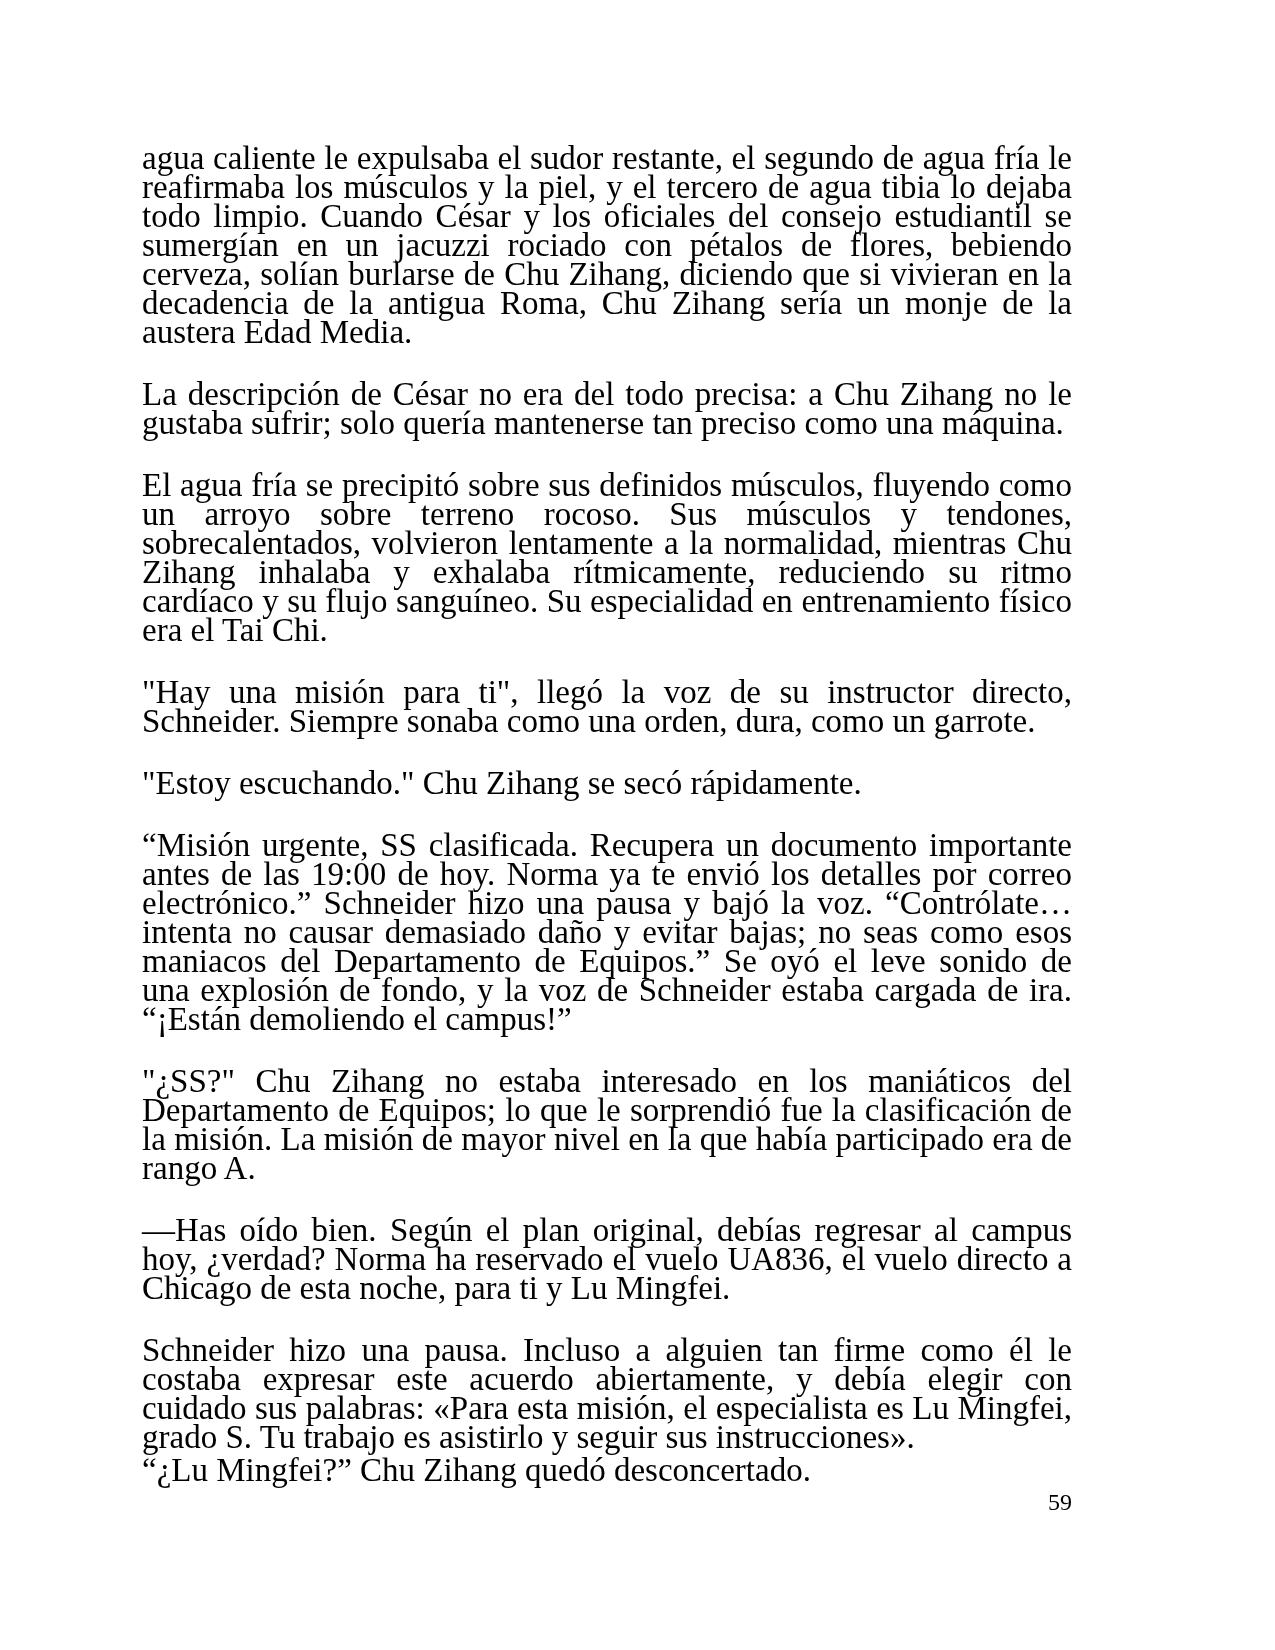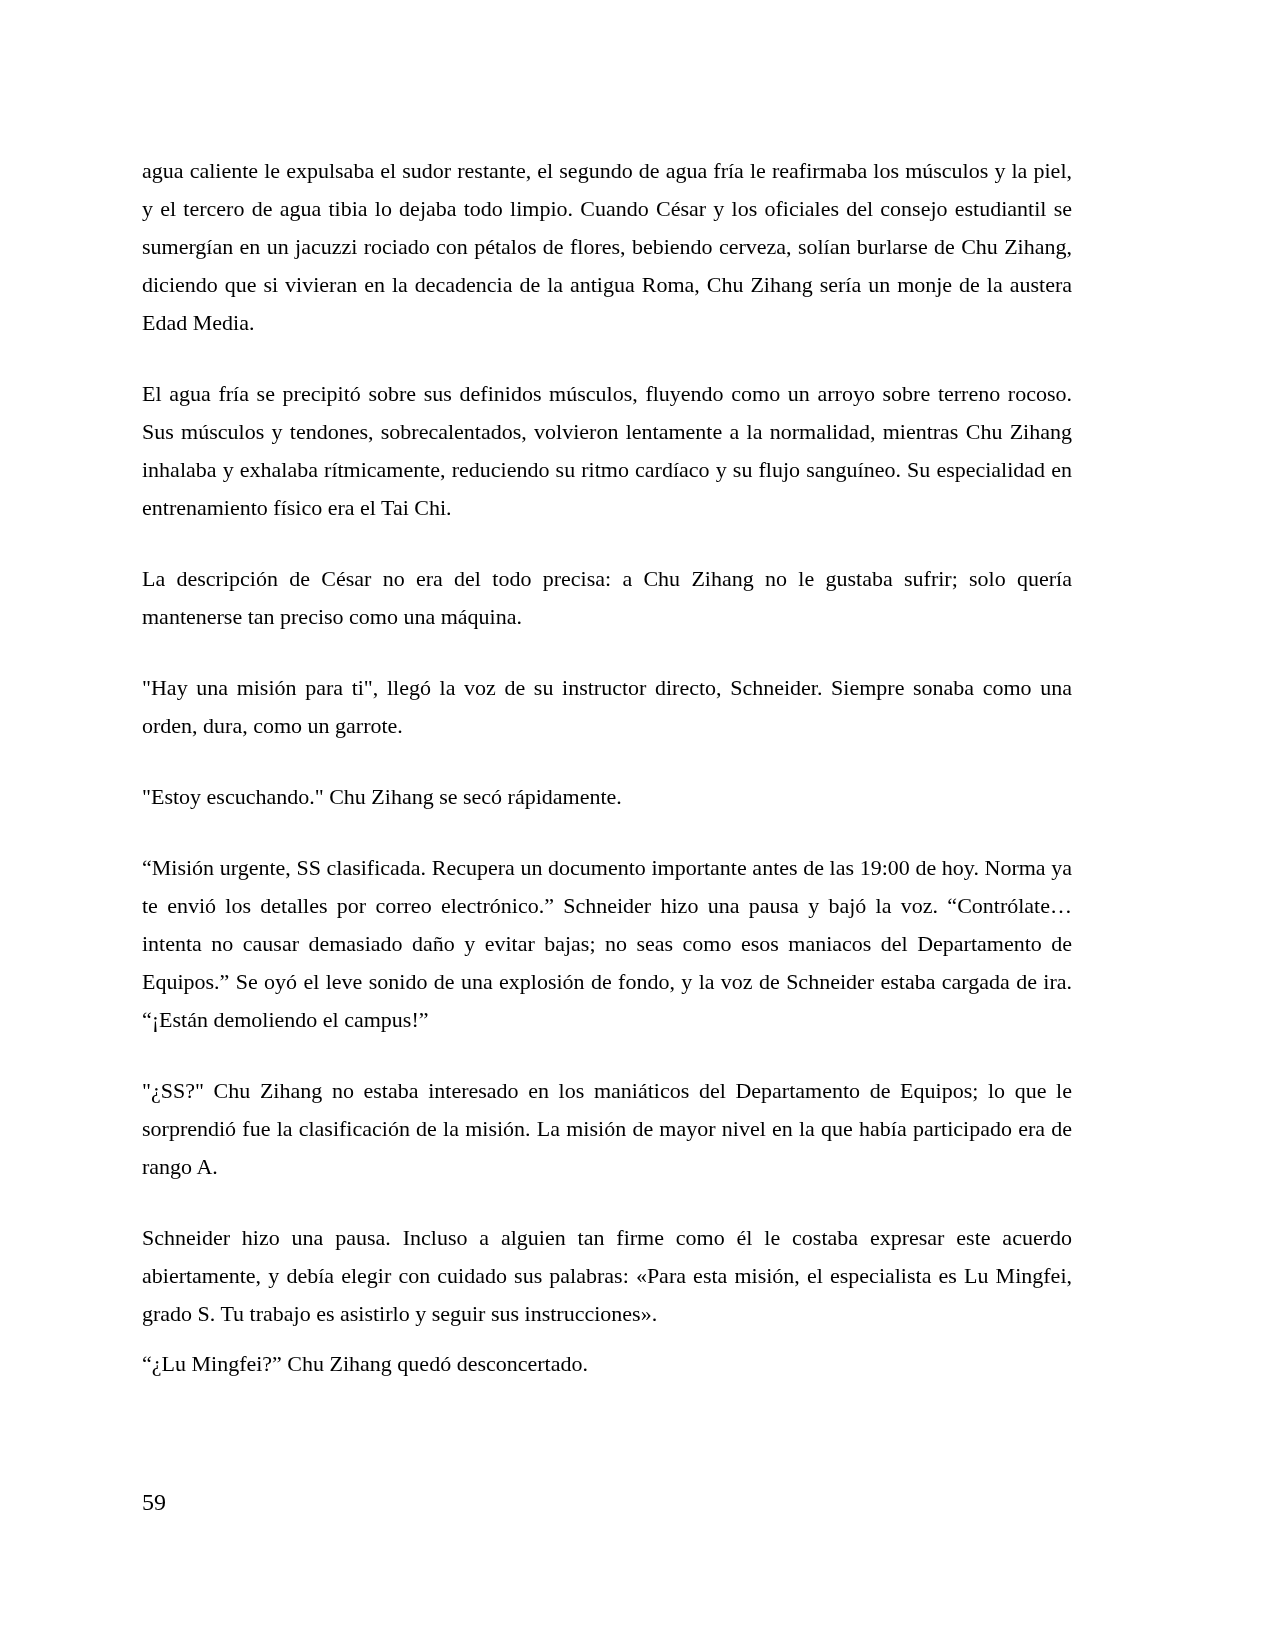--- a/index.html
+++ b/index.html
@@ -16,48 +16,49 @@
     color: #000000;
     overflow: hidden;
   }
   .content {
     position: absolute;
     top: 140px;
     left: 142px;
     width: 930px;
   }
   .content p {
-    margin: 12px 0 33px 0;
-    font-size: 22px;
-    line-height: 38px;
+    margin: 4px 0 33px 0;
+    font-size: 33px;
+    line-height: 29px;
     text-align: justify;
     text-justify: inter-word;
   }
   .content p.tight {
     margin-bottom: 0;
   }
   .page-number {
     position: absolute;
     top: 1487px;
     left: 142px;
     width: 930px;
-    text-align: left;
+    text-align: right;
     font-size: 24px;
     line-height: 30px;
   }
 </style>
 </head>
 <body>
 
 <div class="page">
   <div class="content">
     <p>agua caliente le expulsaba el sudor restante, el segundo de agua fría le reafirmaba los músculos y la piel, y el tercero de agua tibia lo dejaba todo limpio. Cuando César y los oficiales del consejo estudiantil se sumergían en un jacuzzi rociado con pétalos de flores, bebiendo cerveza, solían burlarse de Chu Zihang, diciendo que si vivieran en la decadencia de la antigua Roma, Chu Zihang sería un monje de la austera Edad Media.</p>
+    <p>La descripción de César no era del todo precisa: a Chu Zihang no le gustaba sufrir; solo quería mantenerse tan preciso como una máquina.</p>
     <p>El agua fría se precipitó sobre sus definidos músculos, fluyendo como un arroyo sobre terreno rocoso. Sus músculos y tendones, sobrecalentados, volvieron lentamente a la normalidad, mientras Chu Zihang inhalaba y exhalaba rítmicamente, reduciendo su ritmo cardíaco y su flujo sanguíneo. Su especialidad en entrenamiento físico era el Tai Chi.</p>
-    <p>La descripción de César no era del todo precisa: a Chu Zihang no le gustaba sufrir; solo quería mantenerse tan preciso como una máquina.</p>
     <p>"Hay una misión para ti", llegó la voz de su instructor directo, Schneider. Siempre sonaba como una orden, dura, como un garrote.</p>
     <p>"Estoy escuchando." Chu Zihang se secó rápidamente.</p>
     <p>“Misión urgente, SS clasificada. Recupera un documento importante antes de las 19:00 de hoy. Norma ya te envió los detalles por correo electrónico.” Schneider hizo una pausa y bajó la voz. “Contrólate… intenta no causar demasiado daño y evitar bajas; no seas como esos maniacos del Departamento de Equipos.” Se oyó el leve sonido de una explosión de fondo, y la voz de Schneider estaba cargada de ira. “¡Están demoliendo el campus!”</p>
     <p>"¿SS?" Chu Zihang no estaba interesado en los maniáticos del Departamento de Equipos; lo que le sorprendió fue la clasificación de la misión. La misión de mayor nivel en la que había participado era de rango A.</p>
+    <p>—Has oído bien. Según el plan original, debías regresar al campus hoy, ¿verdad? Norma ha reservado el vuelo UA836, el vuelo directo a Chicago de esta noche, para ti y Lu Mingfei.</p>
     <p class="tight">Schneider hizo una pausa. Incluso a alguien tan firme como él le costaba expresar este acuerdo abiertamente, y debía elegir con cuidado sus palabras: «Para esta misión, el especialista es Lu Mingfei, grado S. Tu trabajo es asistirlo y seguir sus instrucciones».</p>
     <p class="tight">“¿Lu Mingfei?” Chu Zihang quedó desconcertado.</p>
   </div>
   <div class="page-number">59</div>
 </div>
 
 </body></html>

